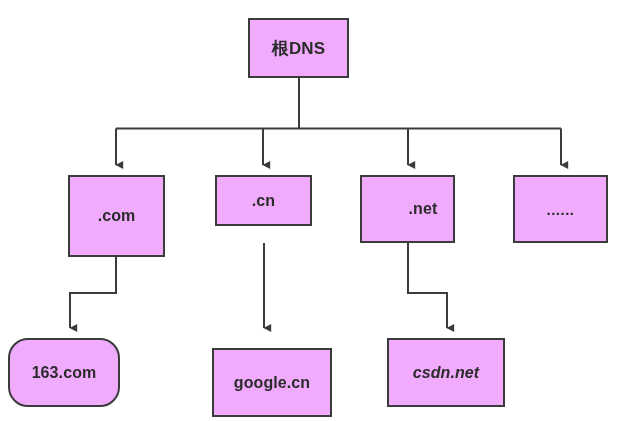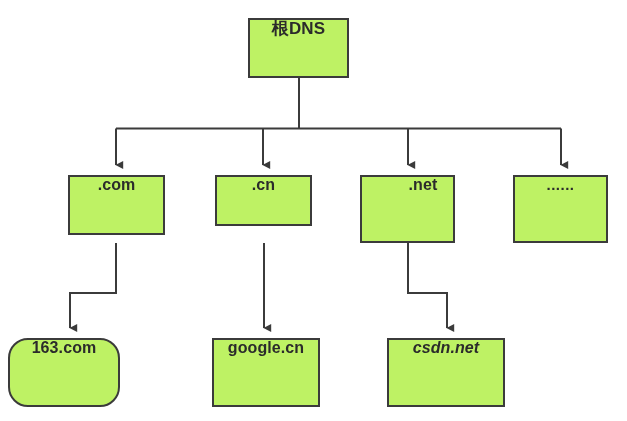--- a/index.html
+++ b/index.html
@@ -22,24 +22,24 @@
   #connector-layer {
     position: absolute;
     left: 0;
     top: 0;
     width: 627px;
     height: 421px;
   }
   .node-box {
     position: absolute;
     box-sizing: border-box;
-    background: #bef264;
+    background: #f0abfc;
     border: 2px solid #3b3b3b;
     display: flex;
-    align-items: flex-start;
+    align-items: center;
     justify-content: center;
     z-index: 2;
   }
   .node-label {
     font-size: 16px;
     font-weight: bold;
     color: #2b2b2b;
     letter-spacing: 0.1px;
     line-height: 1;
     white-space: nowrap;
@@ -83,41 +83,41 @@
 
     <path d="M 264 243 L 264 328" stroke="#3b3b3b" stroke-width="2" fill="none" marker-end="url(#arrowhead)"></path>
 
     <path d="M 408 243 L 408 293 L 447 293 L 447 328" stroke="#3b3b3b" stroke-width="2" fill="none" marker-end="url(#arrowhead)"></path>
   </svg>
 
   <div class="node-box" style="left:248px; top:18px; width:101px; height:60px;">
     <span class="node-label root-label">根DNS</span>
   </div>
 
-  <div class="node-box" style="left:68px; top:175px; width:97px; height:60px;">
+  <div class="node-box" style="left:68px; top:175px; width:97px; height:82px;">
     <span class="node-label">.com</span>
   </div>
 
   <div class="node-box" style="left:215px; top:175px; width:97px; height:51px;">
     <span class="node-label">.cn</span>
   </div>
 
   <div class="node-box" style="left:360px; top:175px; width:95px; height:68px;padding-left:31px;">
     <span class="node-label">.net</span>
   </div>
 
   <div class="node-box" style="left:513px; top:175px; width:95px; height:68px;">
     <span class="node-label ellipsis-label">......</span>
   </div>
 
   <div class="node-box" style="left:8px; top:338px; width:112px; height:69px;border-radius:20px;">
     <span class="node-label leaf-label">163.com</span>
   </div>
 
-  <div class="node-box" style="left:212px; top:338px; width:108px; height:69px;">
+  <div class="node-box" style="left:212px; top:348px; width:120px; height:69px;">
     <span class="node-label leaf-label">google.cn</span>
   </div>
 
   <div class="node-box" style="left:387px; top:338px; width:118px; height:69px;font-style:italic;">
     <span class="node-label leaf-label">csdn.net</span>
   </div>
 
 </div>
 
 </body></html>

